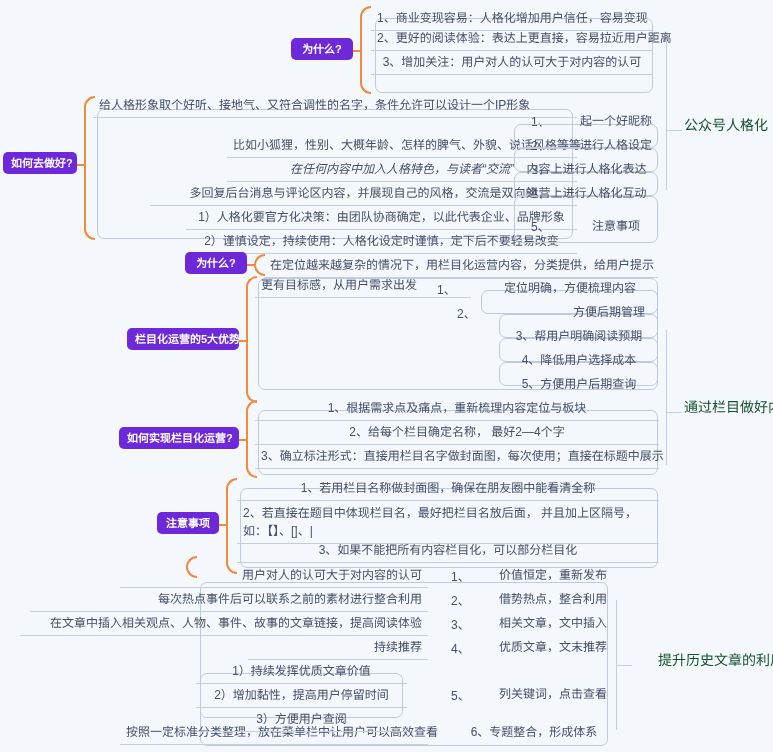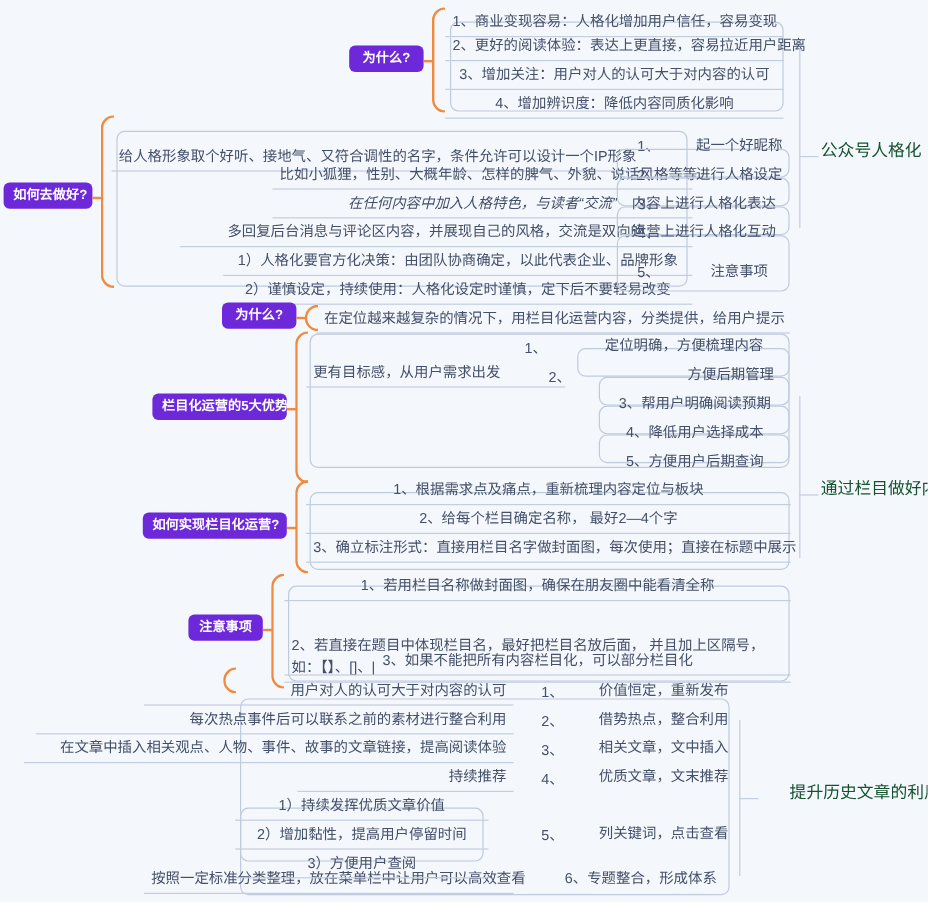--- a/index.html
+++ b/index.html
@@ -46,21 +46,21 @@
     border-bottom:1px solid #c3cede;
     padding:2px 6px 3px 6px;
     line-height:17px;
     font-size:12px;
     color:#44506a;
     white-space:nowrap;
   }
   .leaf.wrap{white-space:normal;}
   .leaf.right{text-align:right;}
   .leaf.center{text-align:center;}
-  .leaf.left{text-align:left;margin-top:25px;}
+  .leaf.left{text-align:left;}
 
   
   .card{
     box-sizing:border-box;
     border:1px solid #bfcbdd;
     border-radius:7px;
     background:transparent;
   }
 
   
@@ -98,21 +98,20 @@
 
   <div class="node pill" style="left:291px;top:38px;width:62px;">为什么?</div>
   <div class="stub" style="left:353px;top:50px;width:8px;"></div>
   <div class="brace" style="left:360px;top:6px;height:88px;"></div>
 
   <div class="node card" style="left:375px;top:18px;width:278px;height:75px;"></div>
 
   <div class="node leaf center" style="left:371px;top:8px;width:282px;">1、商业变现容易：人格化增加用户信任，容易变现</div>
   <div class="node leaf center" style="left:371px;top:28px;width:282px;">2、更好的阅读体验：表达上更直接，容易拉近用户距离</div>
   <div class="node leaf center" style="left:371px;top:52px;width:282px;">3、增加关注：用户对人的认可大于对内容的认可</div>
-  <div class="node leaf center" style="left:371px;top:76px;width:282px;">4、增加辨识度：降低内容同质化影响</div>
 
   <div class="node pill" style="left:3px;top:152px;width:74px;">如何去做好?</div>
   <div class="stub" style="left:77px;top:164px;width:8px;"></div>
   <div class="brace" style="left:84px;top:96px;height:144px;"></div>
 
   <div class="node card" style="left:97px;top:109px;width:476px;height:130px;"></div>
 
   <div class="node leaf wrap left" style="left:93px;top:94px;width:484px;line-height:18px;">给人格形象取个好听、接地气、又符合调性的名字，条件允许可以设计一个IP形象</div>
   <div class="node leaf center" style="left:227px;top:135px;width:350px;">比如小狐狸，性别、大概年龄、怎样的脾气、外貌、说话风格等等</div>
   <div class="node leaf center" style="left:227px;top:159px;width:350px;font-style:italic;">在任何内容中加入人格特色，与读者“交流”</div>

